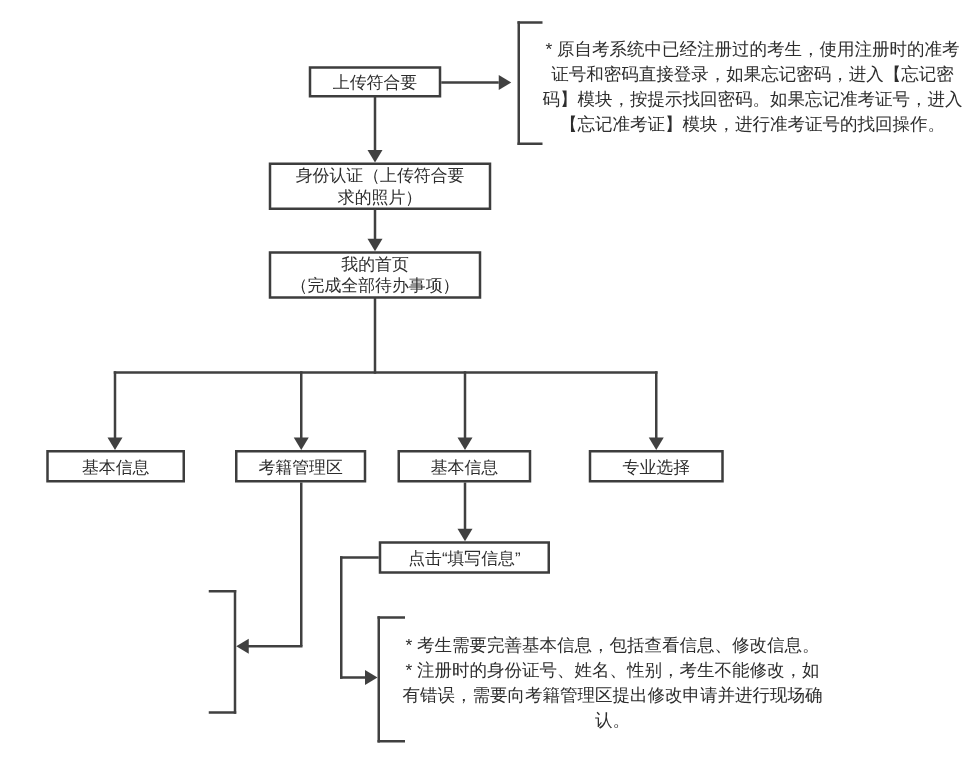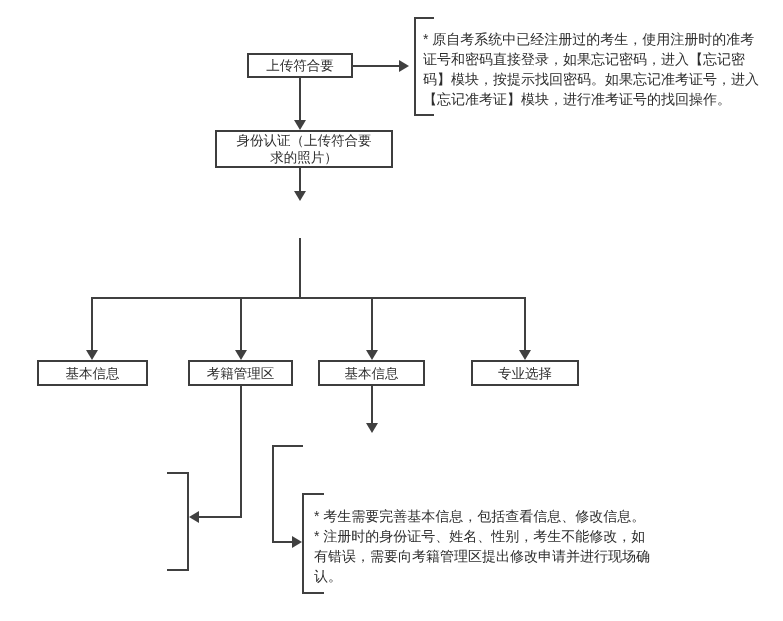--- a/index.html
+++ b/index.html
@@ -14,51 +14,58 @@
     position:absolute; box-sizing:border-box; border:2px solid var(--border);
     background:var(--background); display:flex; align-items:center; justify-content:center;
     text-align:center; font-size:13.5px; line-height:17px; white-space:pre-line;
   }
   .l{position:absolute; background:var(--line);}
   .arr{position:absolute; width:0; height:0;}
   .arr-down{border-left:6px solid transparent; border-right:6px solid transparent; border-top:10px solid var(--line);}
   .arr-right{border-top:6px solid transparent; border-bottom:6px solid transparent; border-left:10px solid var(--line);}
   .arr-left{border-top:6px solid transparent; border-bottom:6px solid transparent; border-right:10px solid var(--line);}
   .note{
-    position:absolute; font-size:14px; line-height:20px; white-space:pre-line; text-align:left;
+    position:absolute; font-size:14px; line-height:20px; white-space:pre-line; text-align:center;
   }
 </style>
 </head>
 <body>
 
 <div id="canvas">
 
   <div class="box" style="left:247px;top:53px;width:106px;height:25px">
     <span>上传符合要</span>
   </div>
 
   <div class="box" style="left:215px;top:130px;width:178px;height:38px">
     <span>身份认证（上传符合要
 求的照片）</span>
   </div>
 
+  <div class="box" style="left:215px;top:201px;width:170px;height:38px">
+    <span>我的首页
+（完成全部待办事项）</span>
+  </div>
 
   <div class="box" style="left:37px;top:360px;width:111px;height:26px">
     <span>基本信息</span>
   </div>
   <div class="box" style="left:188px;top:360px;width:105px;height:26px">
     <span>考籍管理区</span>
   </div>
   <div class="box" style="left:318px;top:360px;width:107px;height:26px">
     <span>基本信息</span>
   </div>
   <div class="box" style="left:471px;top:360px;width:108px;height:26px">
     <span>专业选择</span>
   </div>
 
+  <div class="box" style="left:303px;top:433px;width:137px;height:26px">
+    <span>点击“填写信息”</span>
+  </div>
 
   <div class="l" style="left:299px;top:77px;width:2px;height:44px"></div>
   <div class="arr arr-down" style="left:294px;top:120px"></div>
 
   <div class="l" style="left:299px;top:167px;width:2px;height:25px"></div>
   <div class="arr arr-down" style="left:294px;top:191px"></div>
 
   <div class="l" style="left:299px;top:238px;width:2px;height:61px"></div>
 
   <div class="l" style="left:91px;top:297px;width:435px;height:2px"></div>

